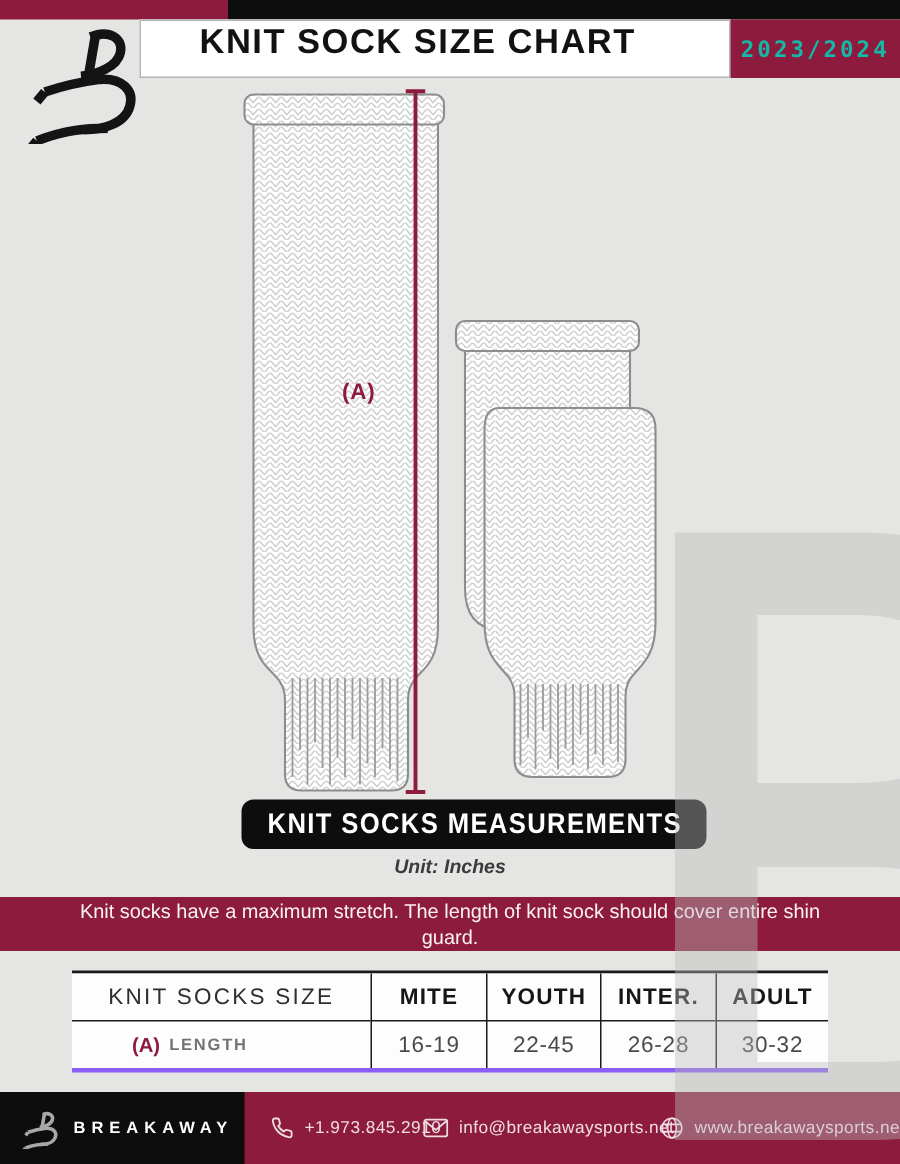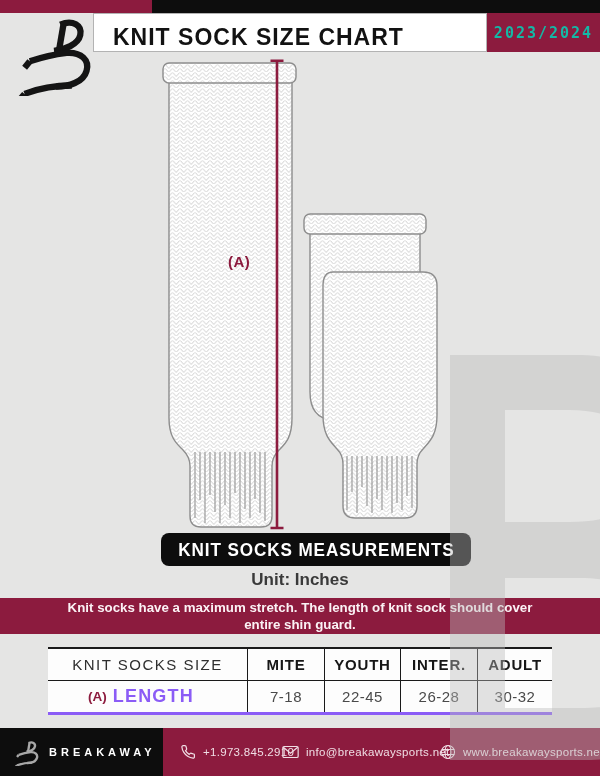--- a/index.html
+++ b/index.html
@@ -6,22 +6,22 @@
   #canvas{
     position:relative;width:600px;height:776px;overflow:hidden;
     background:#e5e5e4;font-family:"Liberation Sans",sans-serif;
     -webkit-font-smoothing:antialiased;
   }
   
   .strip-maroon{position:absolute;left:0;top:0;width:152px;height:13px;background:#8C1B3E;}
   .strip-black{position:absolute;left:152px;top:0;width:448px;height:13px;background:#0d0d0d;}
   .title-box{
     position:absolute;left:93px;top:13px;width:394px;height:39px;background:#ffffff;
-    border:1px solid #b3b3b3;box-sizing:border-box;display:flex;align-items:flex-end;
-    padding-left:19px;
+    border:1px solid #b3b3b3;box-sizing:border-box;display:flex;align-items:flex-start;
+    padding-left:39px;
   }
   .title-box span{font-size:23px;font-weight:bold;letter-spacing:1px;color:#121212;}
   .season-box{
     position:absolute;left:487px;top:13px;width:113px;height:39px;background:#8C1B3E;
     display:flex;align-items:center;justify-content:center;
   }
   .season-box span{
     font-family:"DejaVu Sans Mono",monospace;font-weight:bold;font-size:15px;
     letter-spacing:2px;color:#14b8a6;
   }
@@ -36,50 +36,50 @@
   .pill{
     position:absolute;left:161px;top:533px;width:310px;height:33px;background:#0d0d0d;
     border-radius:8px;display:flex;align-items:center;justify-content:center;z-index:6;
   }
   .pill span{
     color:#ffffff;font-weight:bold;font-size:19px;letter-spacing:1px;
     transform:scaleX(0.9);white-space:nowrap;
   }
   .unit{
     position:absolute;left:0;top:570px;width:600px;text-align:center;z-index:6;
-    font-weight:bold;font-size:17px;color:#3a3a3a;
+    font-style:italic;font-weight:bold;font-size:13px;color:#3a3a3a;
   }
   .notice{
     position:absolute;left:0;top:598px;width:600px;height:36px;background:#8C1B3E;
     display:flex;align-items:center;justify-content:center;z-index:6;
   }
   .notice p{
     margin:0;width:500px;text-align:center;color:#fbf2f5;
-    font-size:13.3px;line-height:17px;font-weight:bold;
+    font-size:13.3px;line-height:17px;font-weight:normal;
   }
   
   .size-table{
     position:absolute;left:48px;top:647px;width:504px;z-index:6;
     display:grid;grid-template-columns:199px 77px 76px 77px 75px;
     grid-template-rows:31px 32px;
     border-top:2px solid #1a1a1a;border-bottom:3px solid #8b5cf6;
     background:transparent;
   }
   .size-table .cell{
     display:flex;align-items:center;justify-content:center;box-sizing:border-box;
     background:#fdfdfd;
   }
   .size-table .cell.vline{border-left:1.5px solid #1a1a1a;}
   .size-table .cell.r2{border-top:1.5px solid #1a1a1a;}
   .th-main{font-size:15px;letter-spacing:1.5px;color:#2e2e2e;}
   .th{font-weight:bold;font-size:15px;letter-spacing:0.8px;color:#161616;}
   .td{font-size:15px;color:#4a4a4a;letter-spacing:0.5px;}
   .row-label{justify-content:flex-start !important;padding-left:40px;}
   .row-label .key{color:#8C1B3E;font-weight:bold;font-size:13.5px;margin-right:6px;}
-  .row-label .lbl{font-size:18px;letter-spacing:1.2px;color:#8b5cf6;font-weight:bold;}
+  .row-label .lbl{font-size:11px;letter-spacing:1.2px;color:#737373;font-weight:bold;}
   
   .footer{position:absolute;left:0;top:728px;width:600px;height:48px;background:#8C1B3E;z-index:6;padding-left:29px;}
   .footer-black{
     position:absolute;left:0;top:0;width:163px;height:48px;background:#0d0d0d;
     display:flex;align-items:center;padding-left:13px;box-sizing:border-box;gap:9px;
   }
   .footer-black .brand{
     color:#ffffff;font-weight:bold;font-size:11px;letter-spacing:4px;white-space:nowrap;
   }
   .footer-logo{color:#a8a8a8;flex:0 0 auto;}
@@ -167,21 +167,21 @@
     <div class="cell th-main">KNIT SOCKS SIZE</div>
     <div class="cell vline th">MITE</div>
     <div class="cell vline th">YOUTH</div>
     <div class="cell vline th">INTER.</div>
     <div class="cell vline th">ADULT</div>
 
     <div class="cell r2 row-label">
       <span class="key">(A)</span>
       <span class="lbl">LENGTH</span>
     </div>
-    <div class="cell r2 vline td">7-18</div>
+    <div class="cell r2 vline td">16-19</div>
     <div class="cell r2 vline td">22-45</div>
     <div class="cell r2 vline td">26-28</div>
     <div class="cell r2 vline td">30-32</div>
   </div>
 
   <div class="footer">
     <div class="footer-black">
       <svg class="footer-logo" width="27" height="27" viewBox="0 0 80 80">
         <g fill="none" stroke="currentColor" stroke-width="7">
           <path d="M46 12 C58 7 67 13 65 22 C63 31 50 36 40 37"></path>

